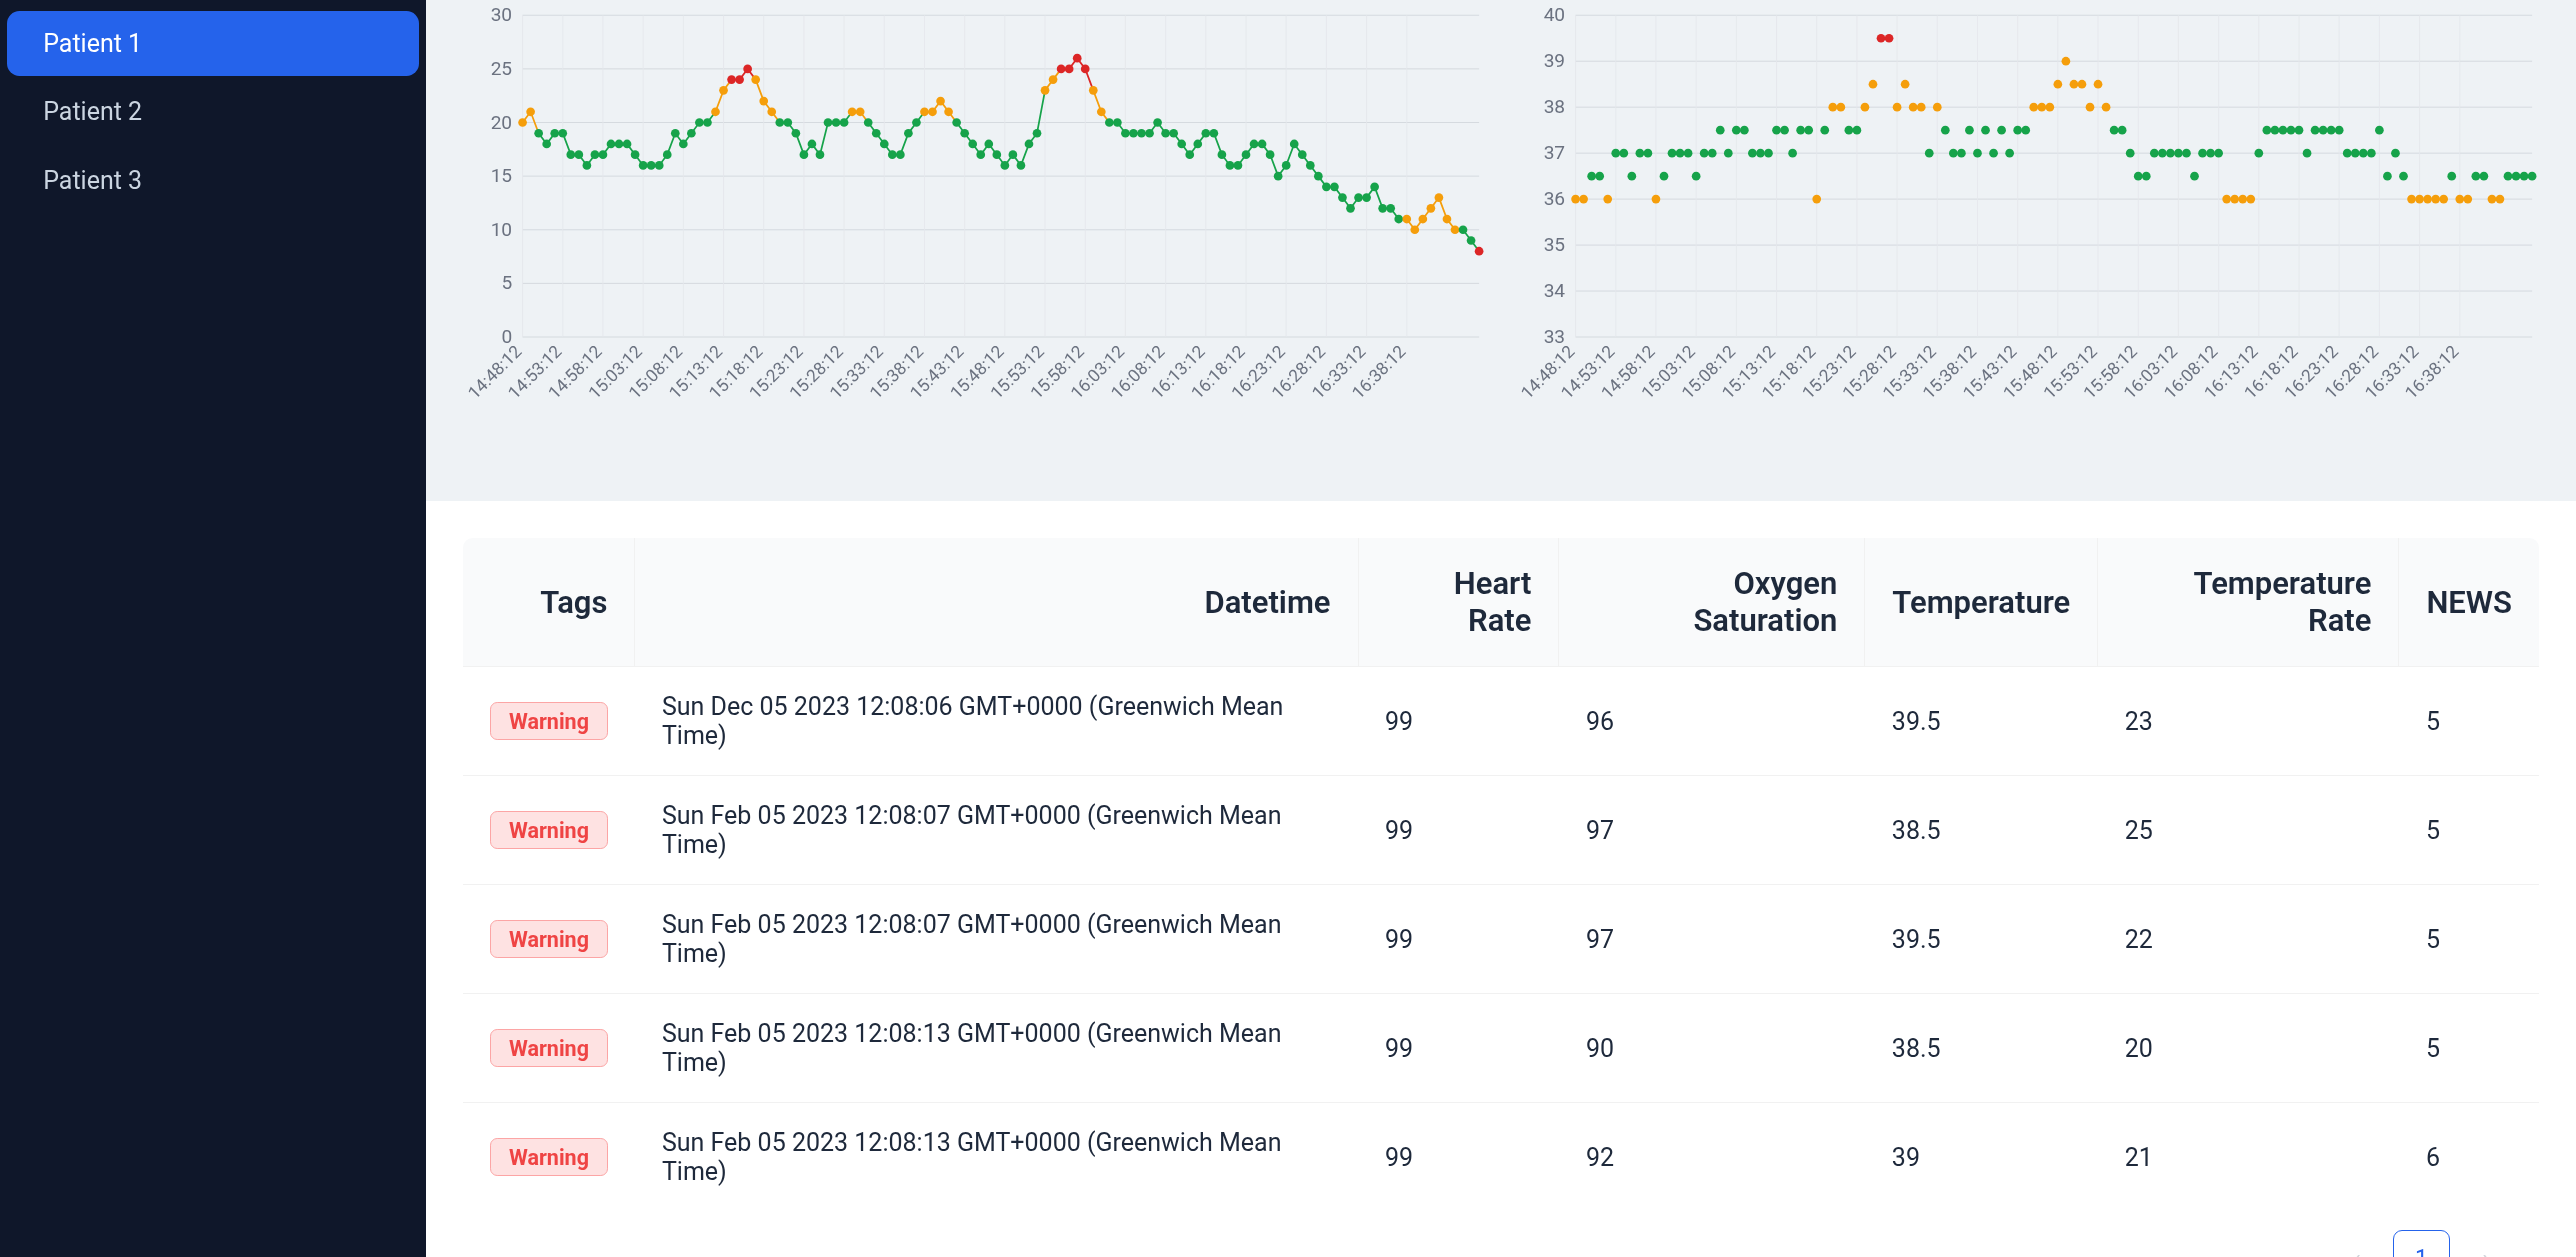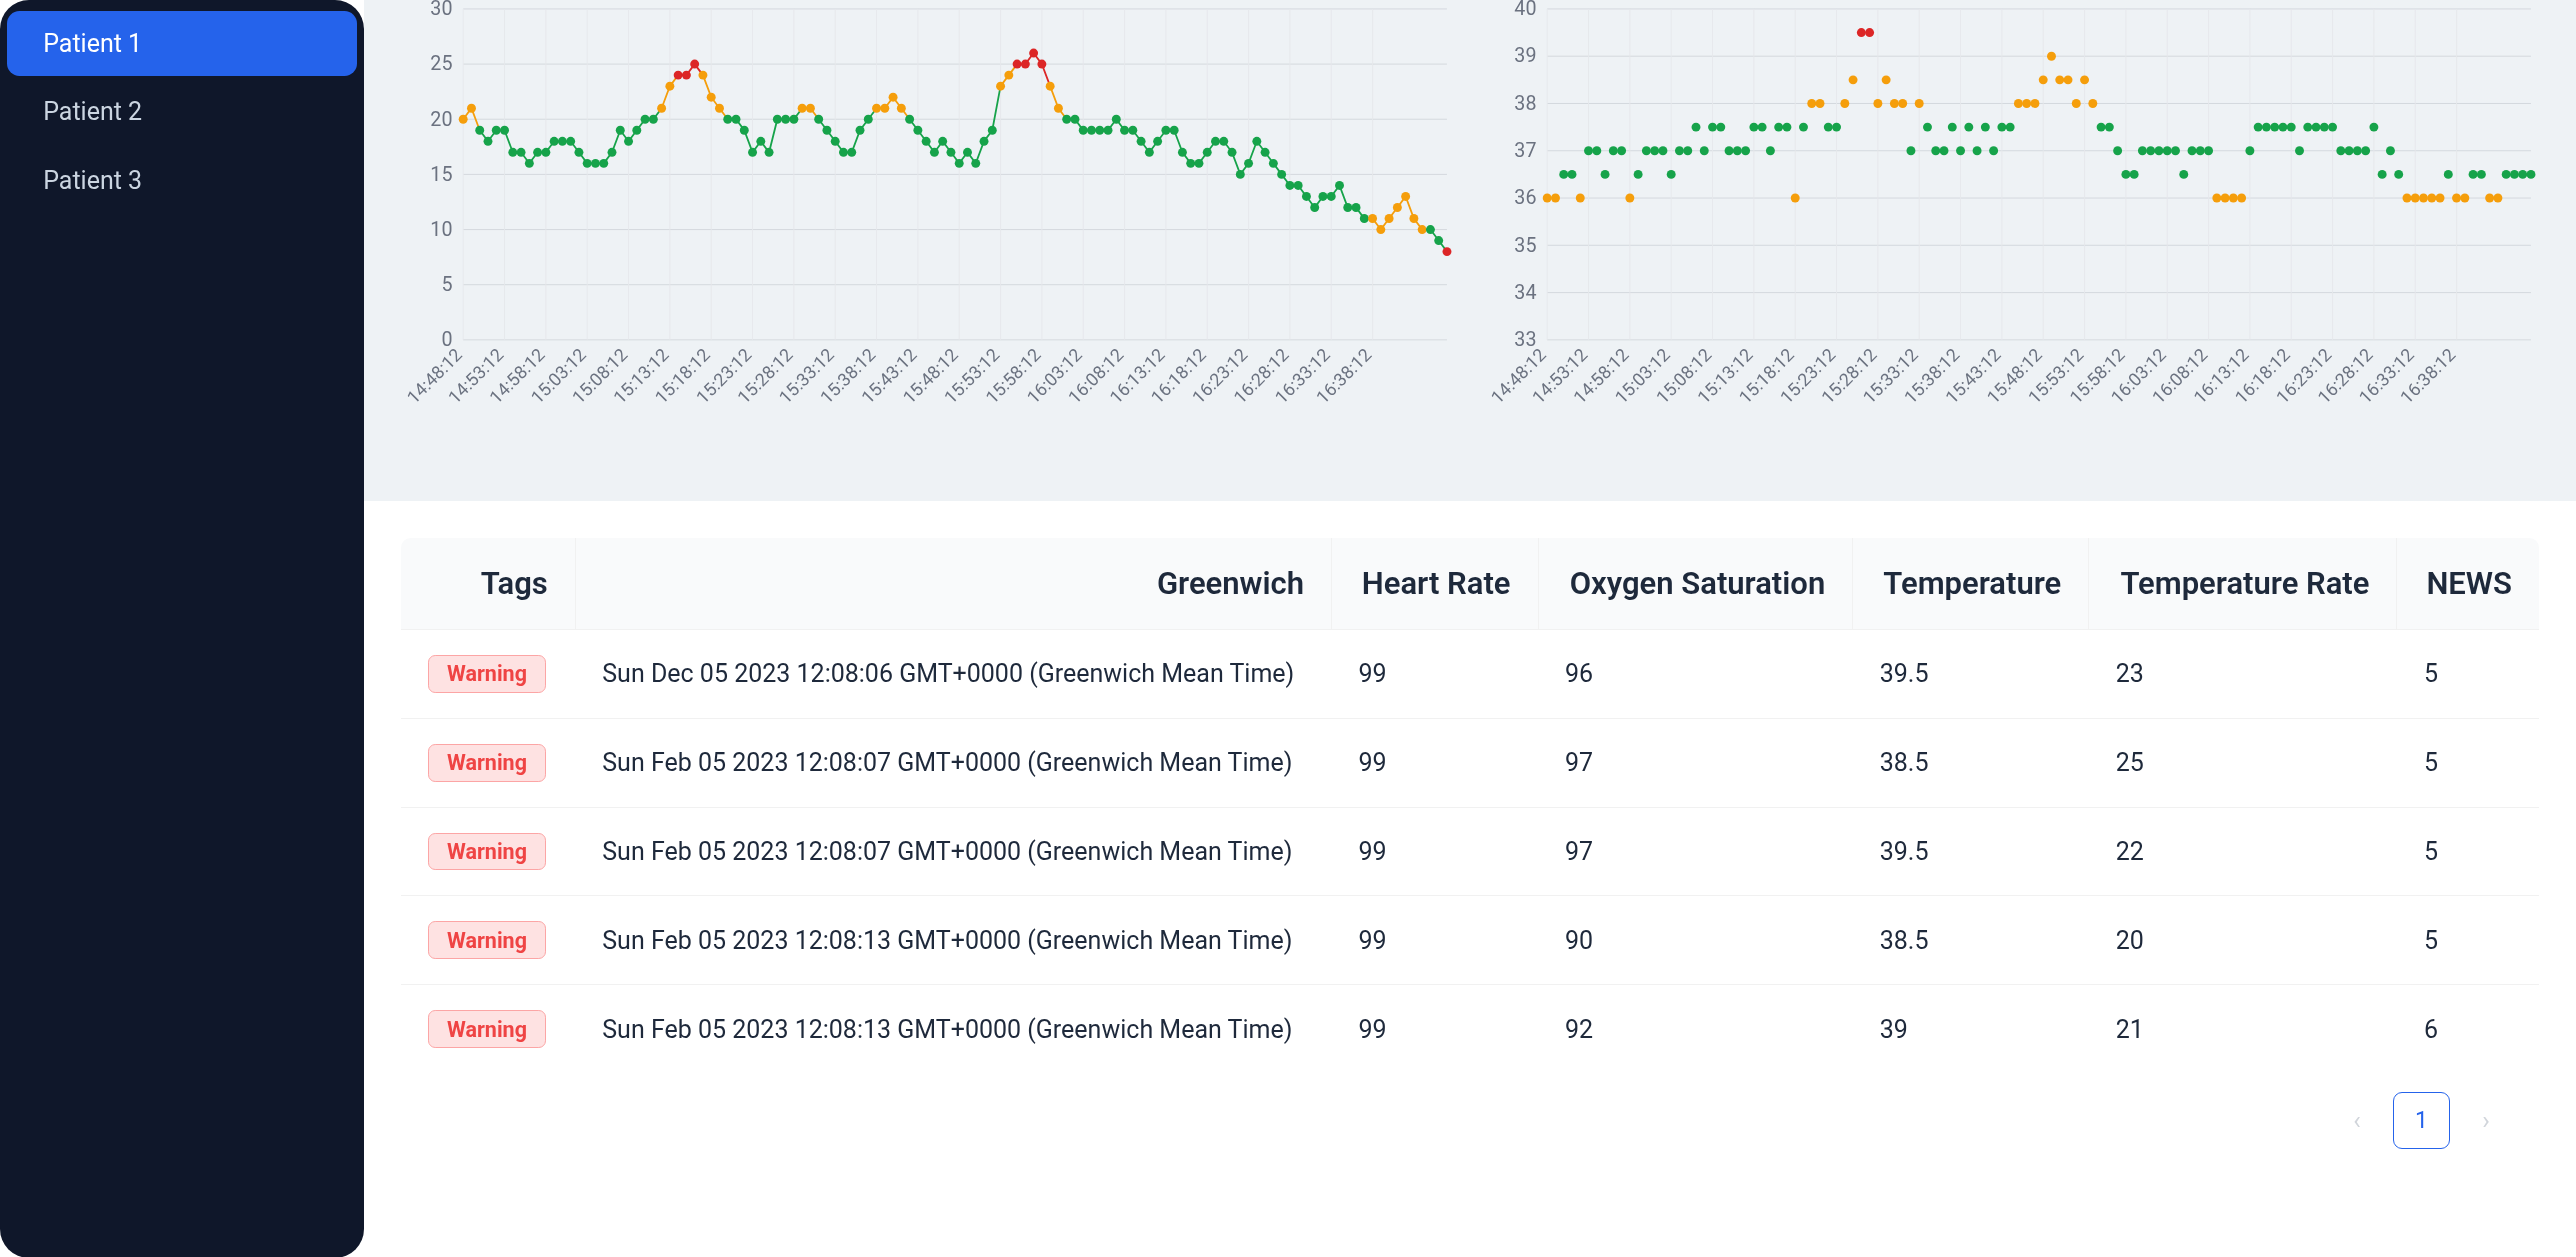--- a/index.html
+++ b/index.html
@@ -1,18 +1,18 @@
 <!DOCTYPE html>
 <html style="font-size:14.3px"><head>
 <meta charset="utf-8">
 <style>
 * { margin:0; padding:0; box-sizing:border-box; }
 body { font-family:-apple-system,BlinkMacSystemFont,"Segoe UI",Roboto,"Helvetica Neue",Arial,sans-serif; background:#fff; color:#1e293b; }
 .layout { display:flex; width:2576px; height:1258px; }
-.sidebar { width:364px; background:#0f172a; padding:10.7px 7.2px; display:flex; flex-direction:column; gap:3.6px;border-radius:29px; }
+.sidebar { width:426px; background:#0f172a; padding:10.7px 7.2px; display:flex; flex-direction:column; gap:3.6px; }
 .sidebar-item { padding:18px 36px; color:#cbd5e1; font-size:25px; border-radius:12.5px; cursor:pointer; }
 .sidebar-item.active { background:#2563eb; color:#fff; }
 .main { flex:1; display:flex; flex-direction:column; background:#fff; overflow:hidden; }
 .charts-wrap { background:#eef2f5; padding:0 27px 27px; display:flex; gap:9px; height:501px; }
 .chart { flex:1; position:relative; }
 svg.plot { width:100%; height:100%; display:block; }
 .data-pt { r:5; }
 .data-line { fill:none; stroke-width:2; }
 .table-wrap { flex:1; padding:36px; overflow:auto; }
 .tbl { width:100%; border-collapse:collapse; background:#fff; border:0.9px solid #f1f1f1; border-radius:10.7px; overflow:hidden; }
@@ -420,21 +420,21 @@
             <circle class="data-pt" cx="1170.7563025210084" cy="195" fill="#16a34a"></circle>
             <circle class="data-pt" cx="1180" cy="195" fill="#16a34a"></circle>
           </svg>
         </div>
     </div>
     <div class="table-wrap">
       <table class="tbl">
         <thead>
             <tr id="thead-row">
               <th>Tags</th>
-              <th>Greenwich</th>
+              <th>Datetime</th>
               <th>Heart Rate</th>
               <th>Oxygen Saturation</th>
               <th>Temperature</th>
               <th>Temperature Rate</th>
               <th>NEWS</th>
             </tr>
           </thead>
         <tbody id="tbody">
             <tr>
               <td><span class="tag-warning">Warning</span></td>

